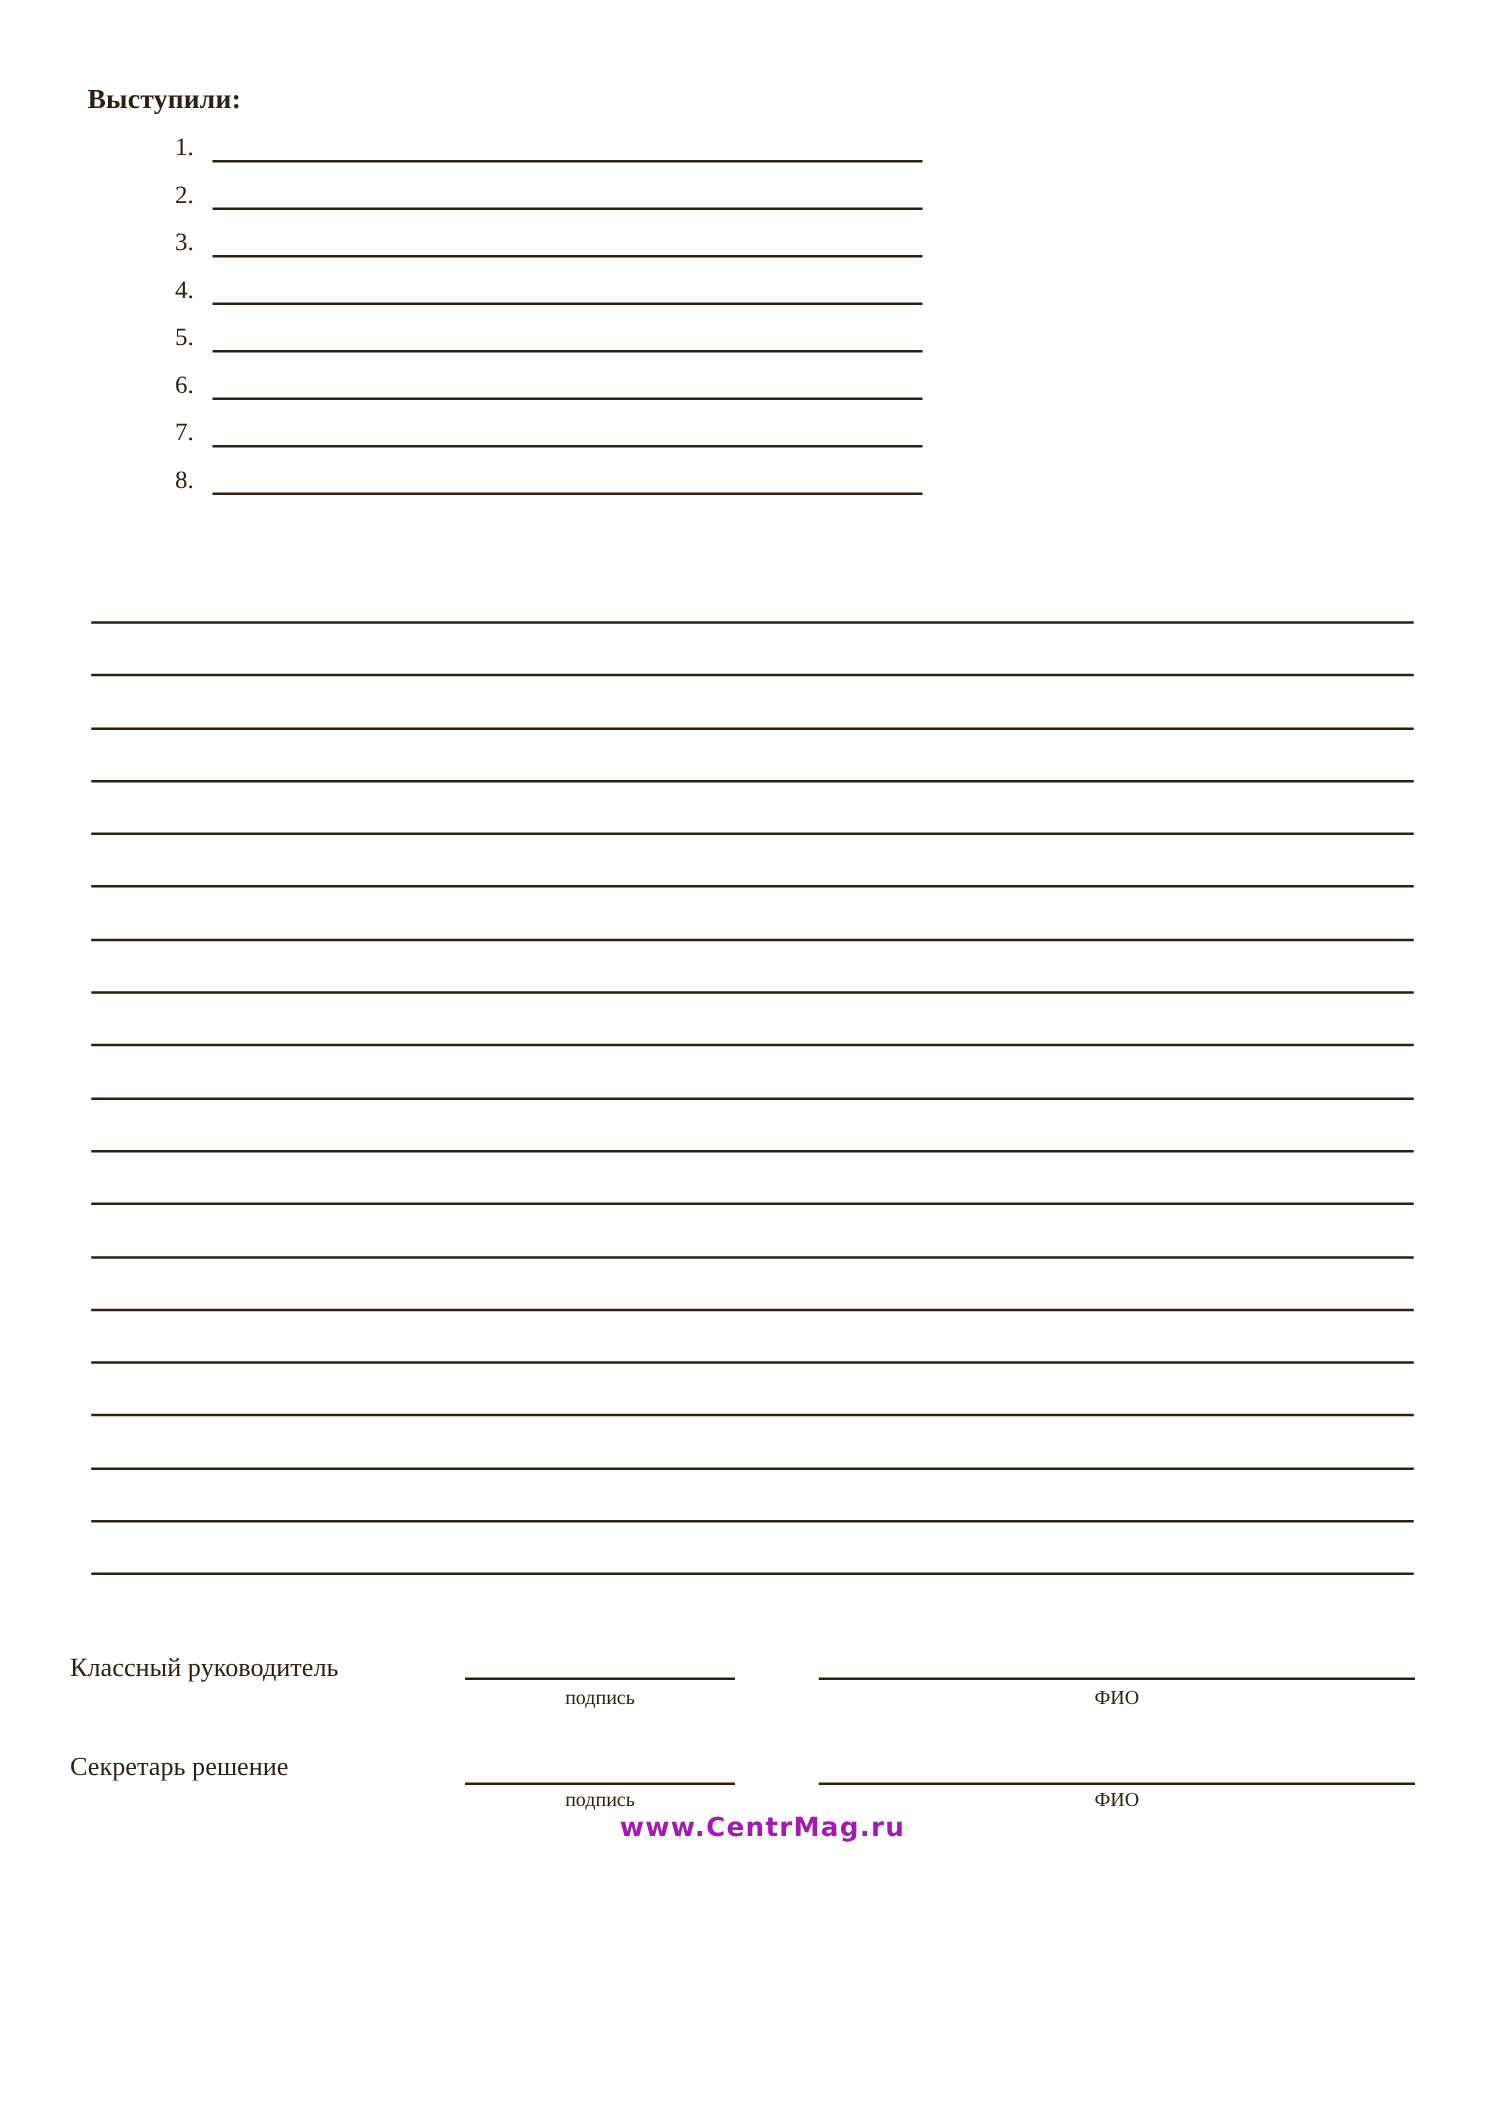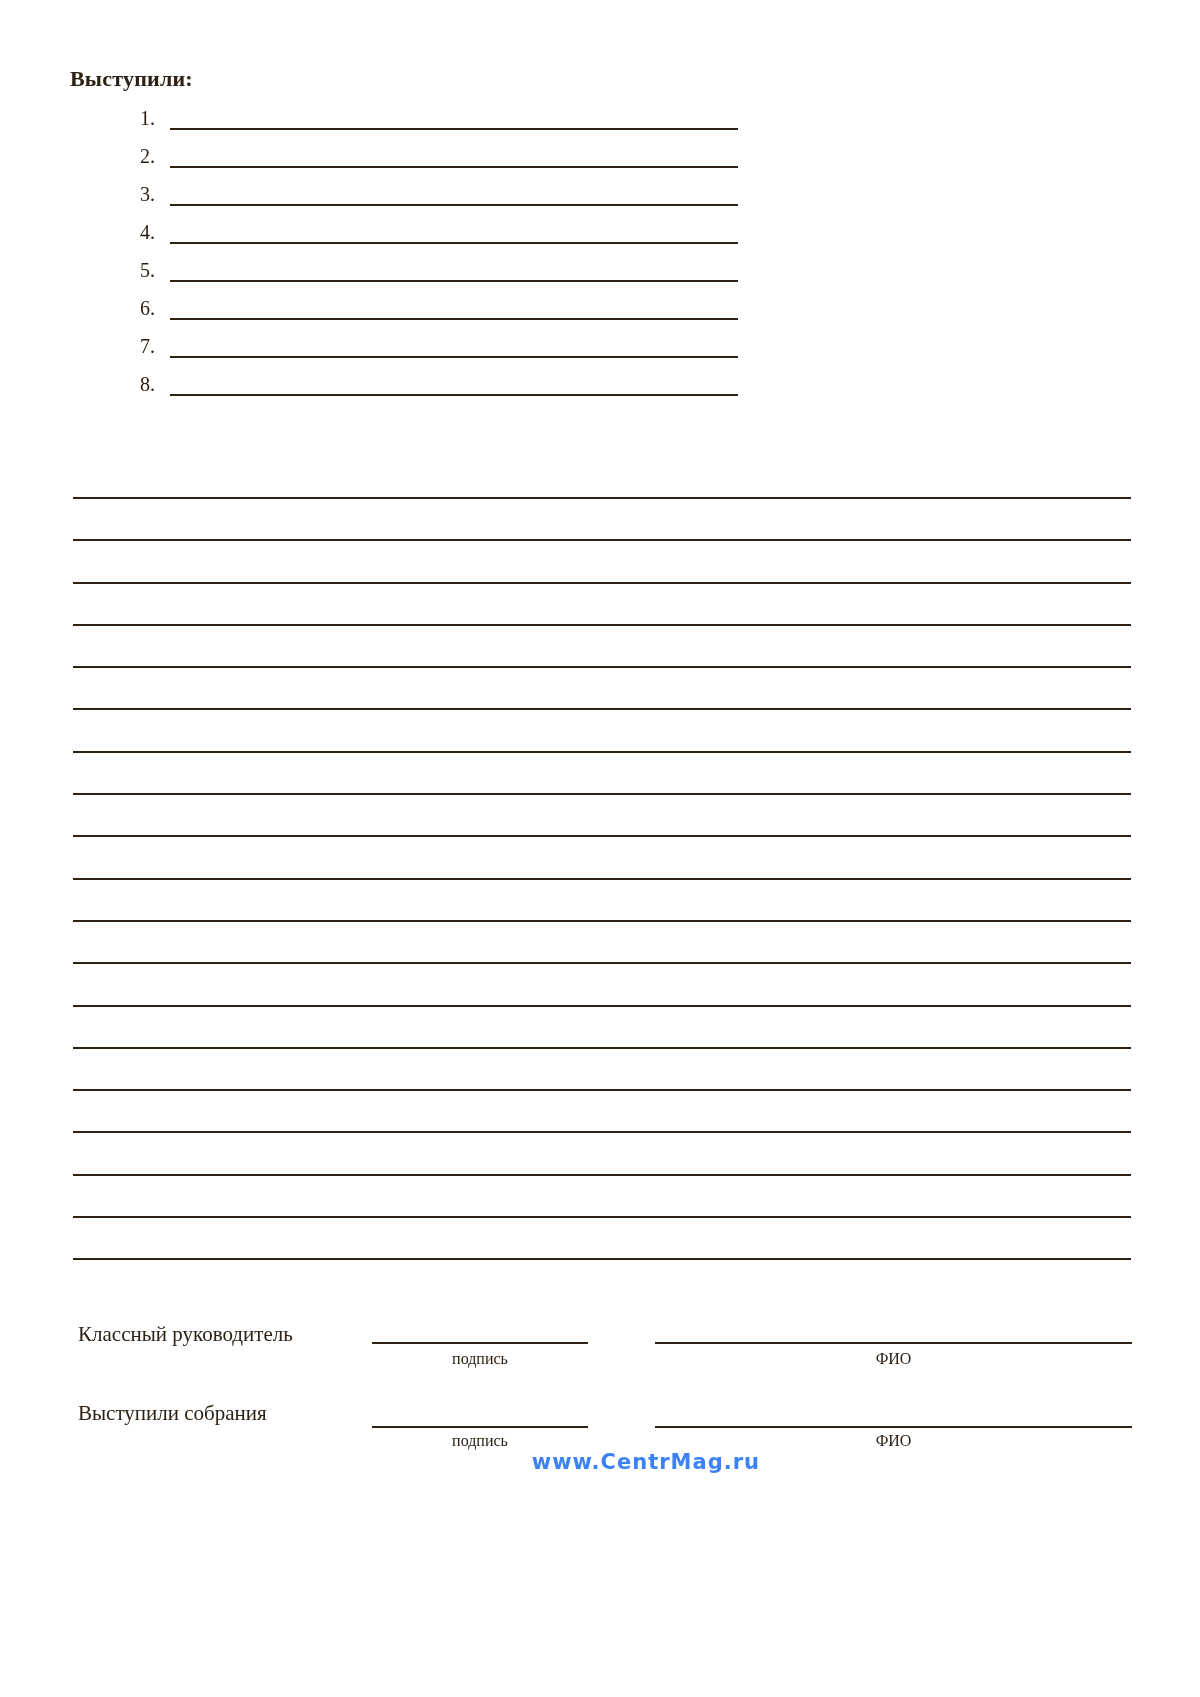--- a/index.html
+++ b/index.html
@@ -62,21 +62,21 @@
   }
   .ruled-line {
     height: 40.3px;
     border-bottom: 2px solid currentColor;
   }
   .ruled-line:first-child { height: 33px; }
 
   
   .sig-role {
     position: absolute;
-    left: 78px;
+    left: 56px;
     font-size: 21px;
     line-height: 24px;
   }
   .sig-line {
     position: absolute;
     border-bottom: 2px solid currentColor;
     height: 2px;
   }
   .sig-caption {
     position: absolute;
@@ -175,21 +175,21 @@
       <div class="ruled-line"></div>
       <div class="ruled-line"></div>
     </div>
 
   <div class="sig-role" id="sig-role-1">Классный руководитель</div>
   <div class="sig-line" id="sig-line-1a"></div>
   <div class="sig-line" id="sig-line-1b"></div>
   <div class="sig-caption" id="sig-cap-1a">подпись</div>
   <div class="sig-caption" id="sig-cap-1b">ФИО</div>
 
-  <div class="sig-role" id="sig-role-2">Выступили собрания</div>
+  <div class="sig-role" id="sig-role-2">Секретарь решение</div>
   <div class="sig-line" id="sig-line-2a"></div>
   <div class="sig-line" id="sig-line-2b"></div>
   <div class="sig-caption" id="sig-cap-2a">подпись</div>
   <div class="sig-caption" id="sig-cap-2b">ФИО</div>
 
-  <div class="watermark" style="color: #3b82f6; text-align: right;">www.CentrMag.ru</div>
+  <div class="watermark" style="color: #a21caf;">www.CentrMag.ru</div>
 
 </div>
 
 </body></html>

